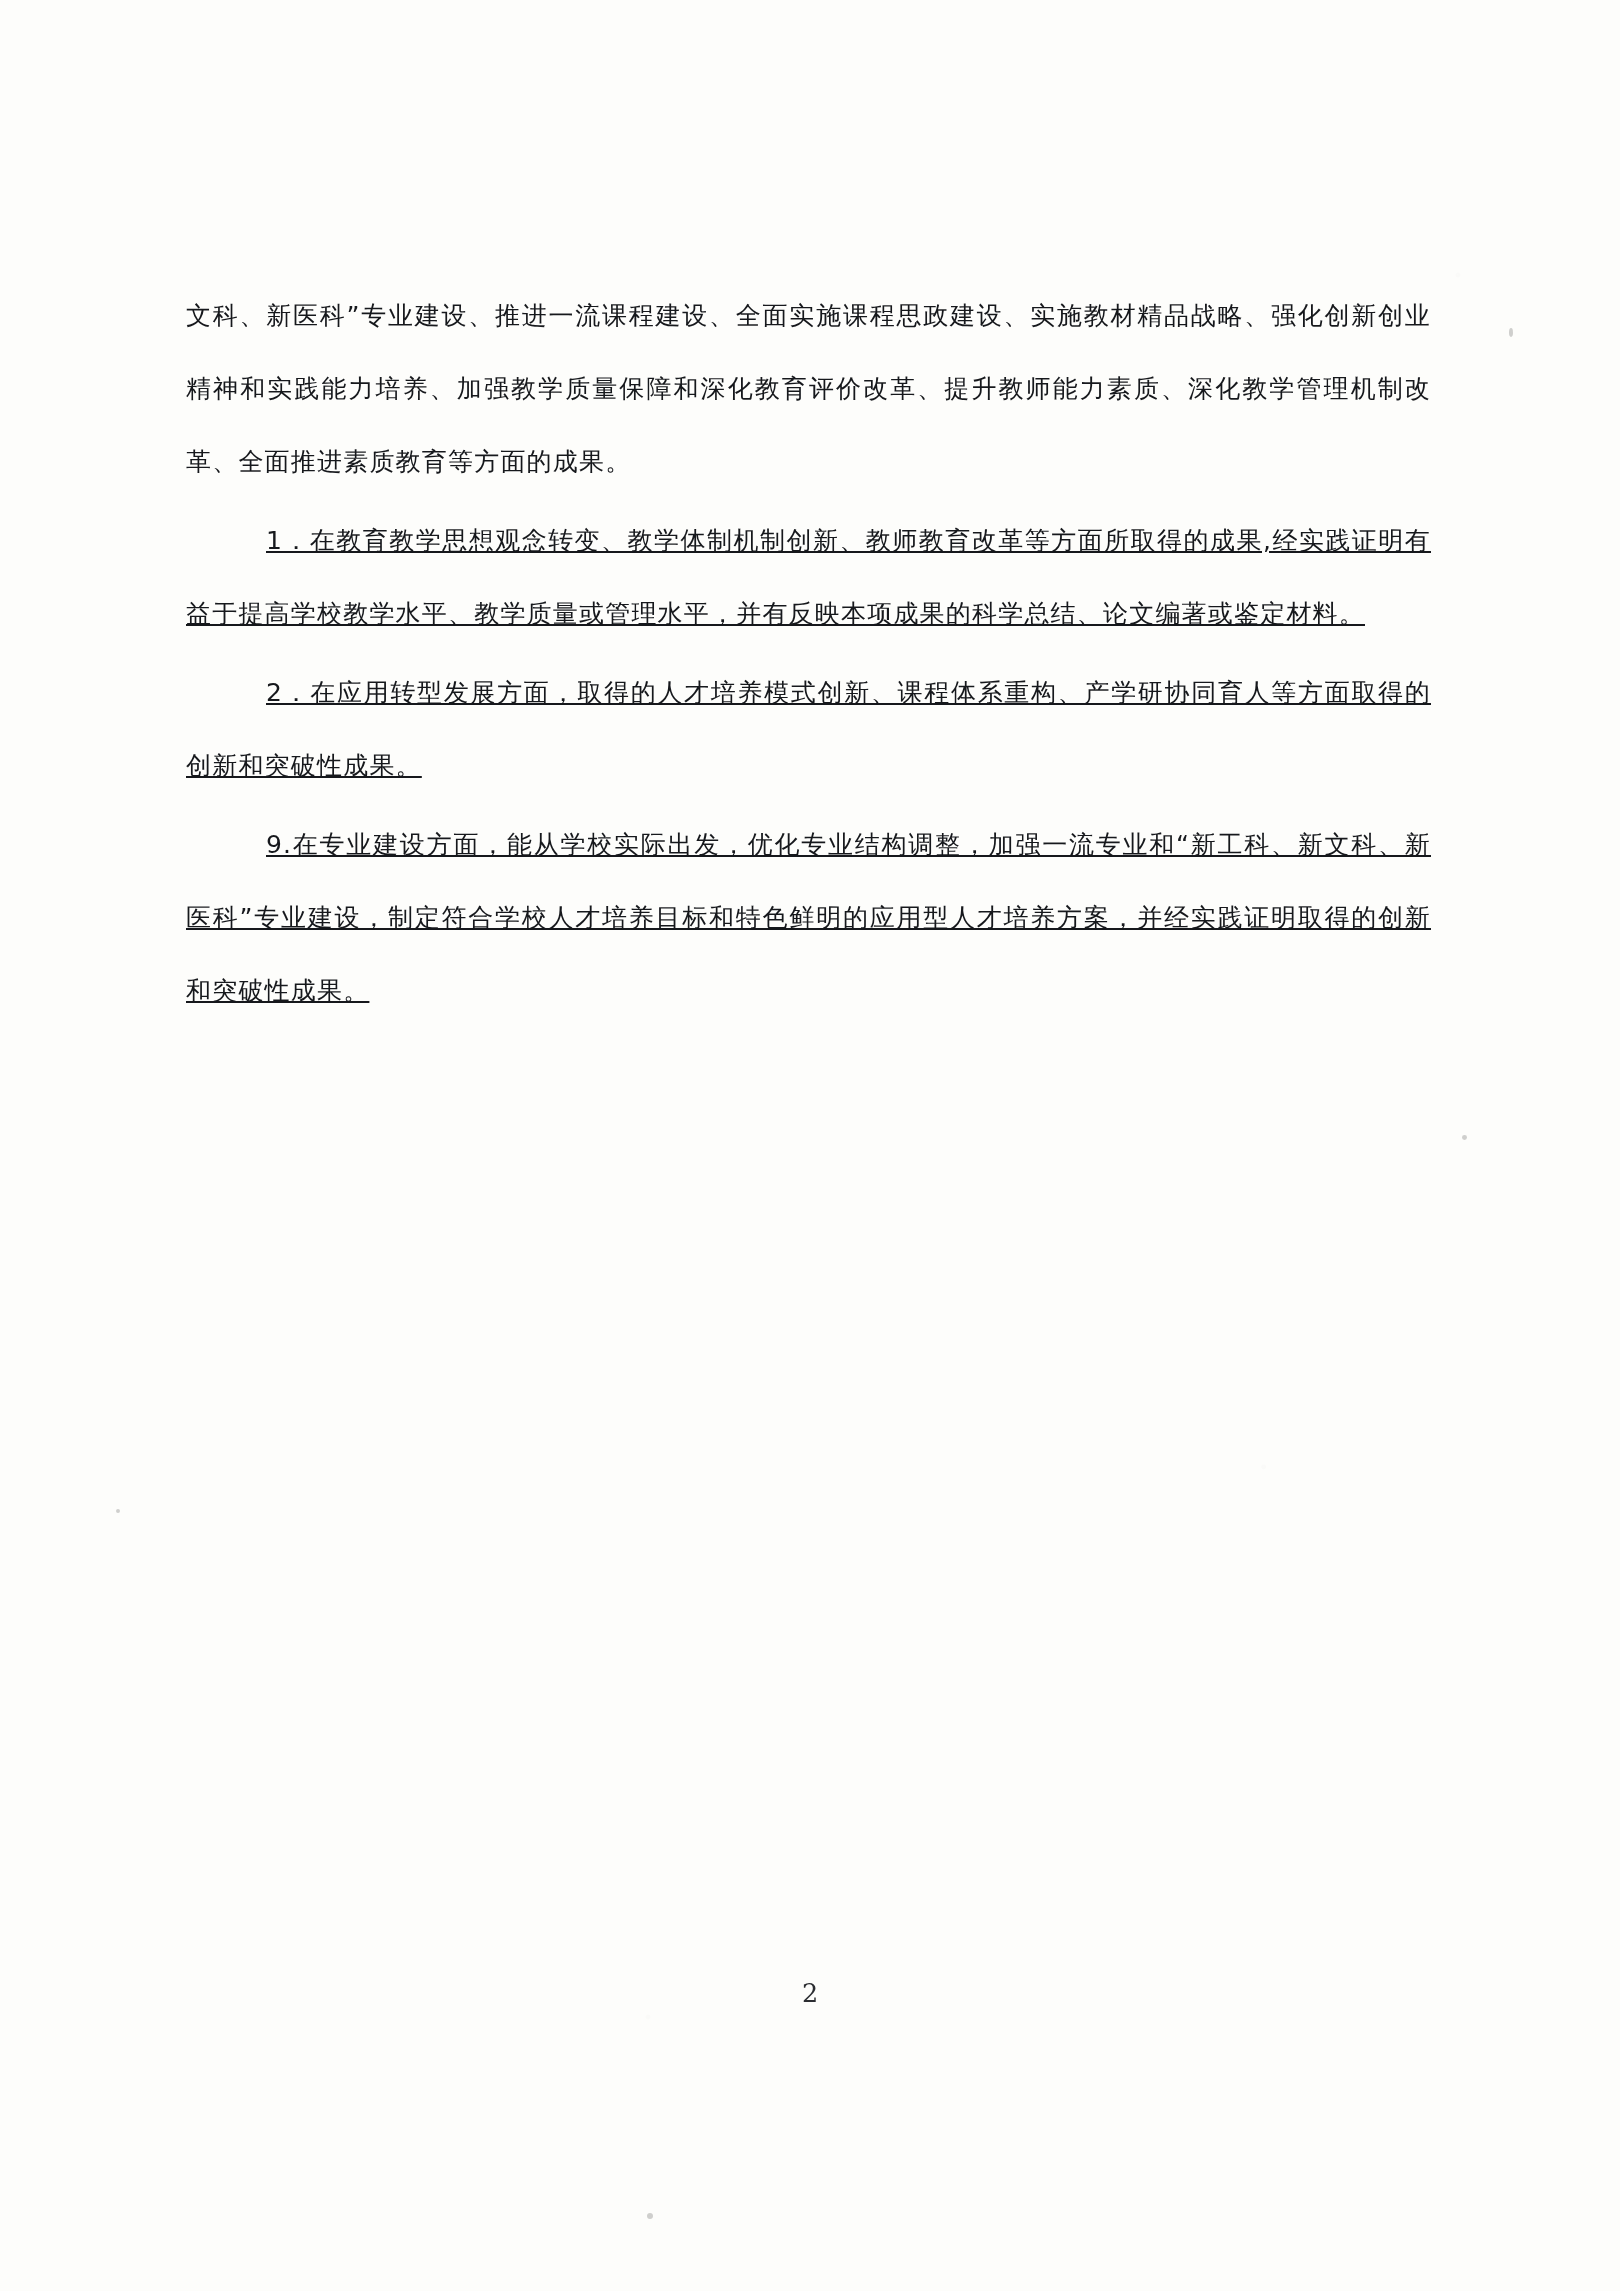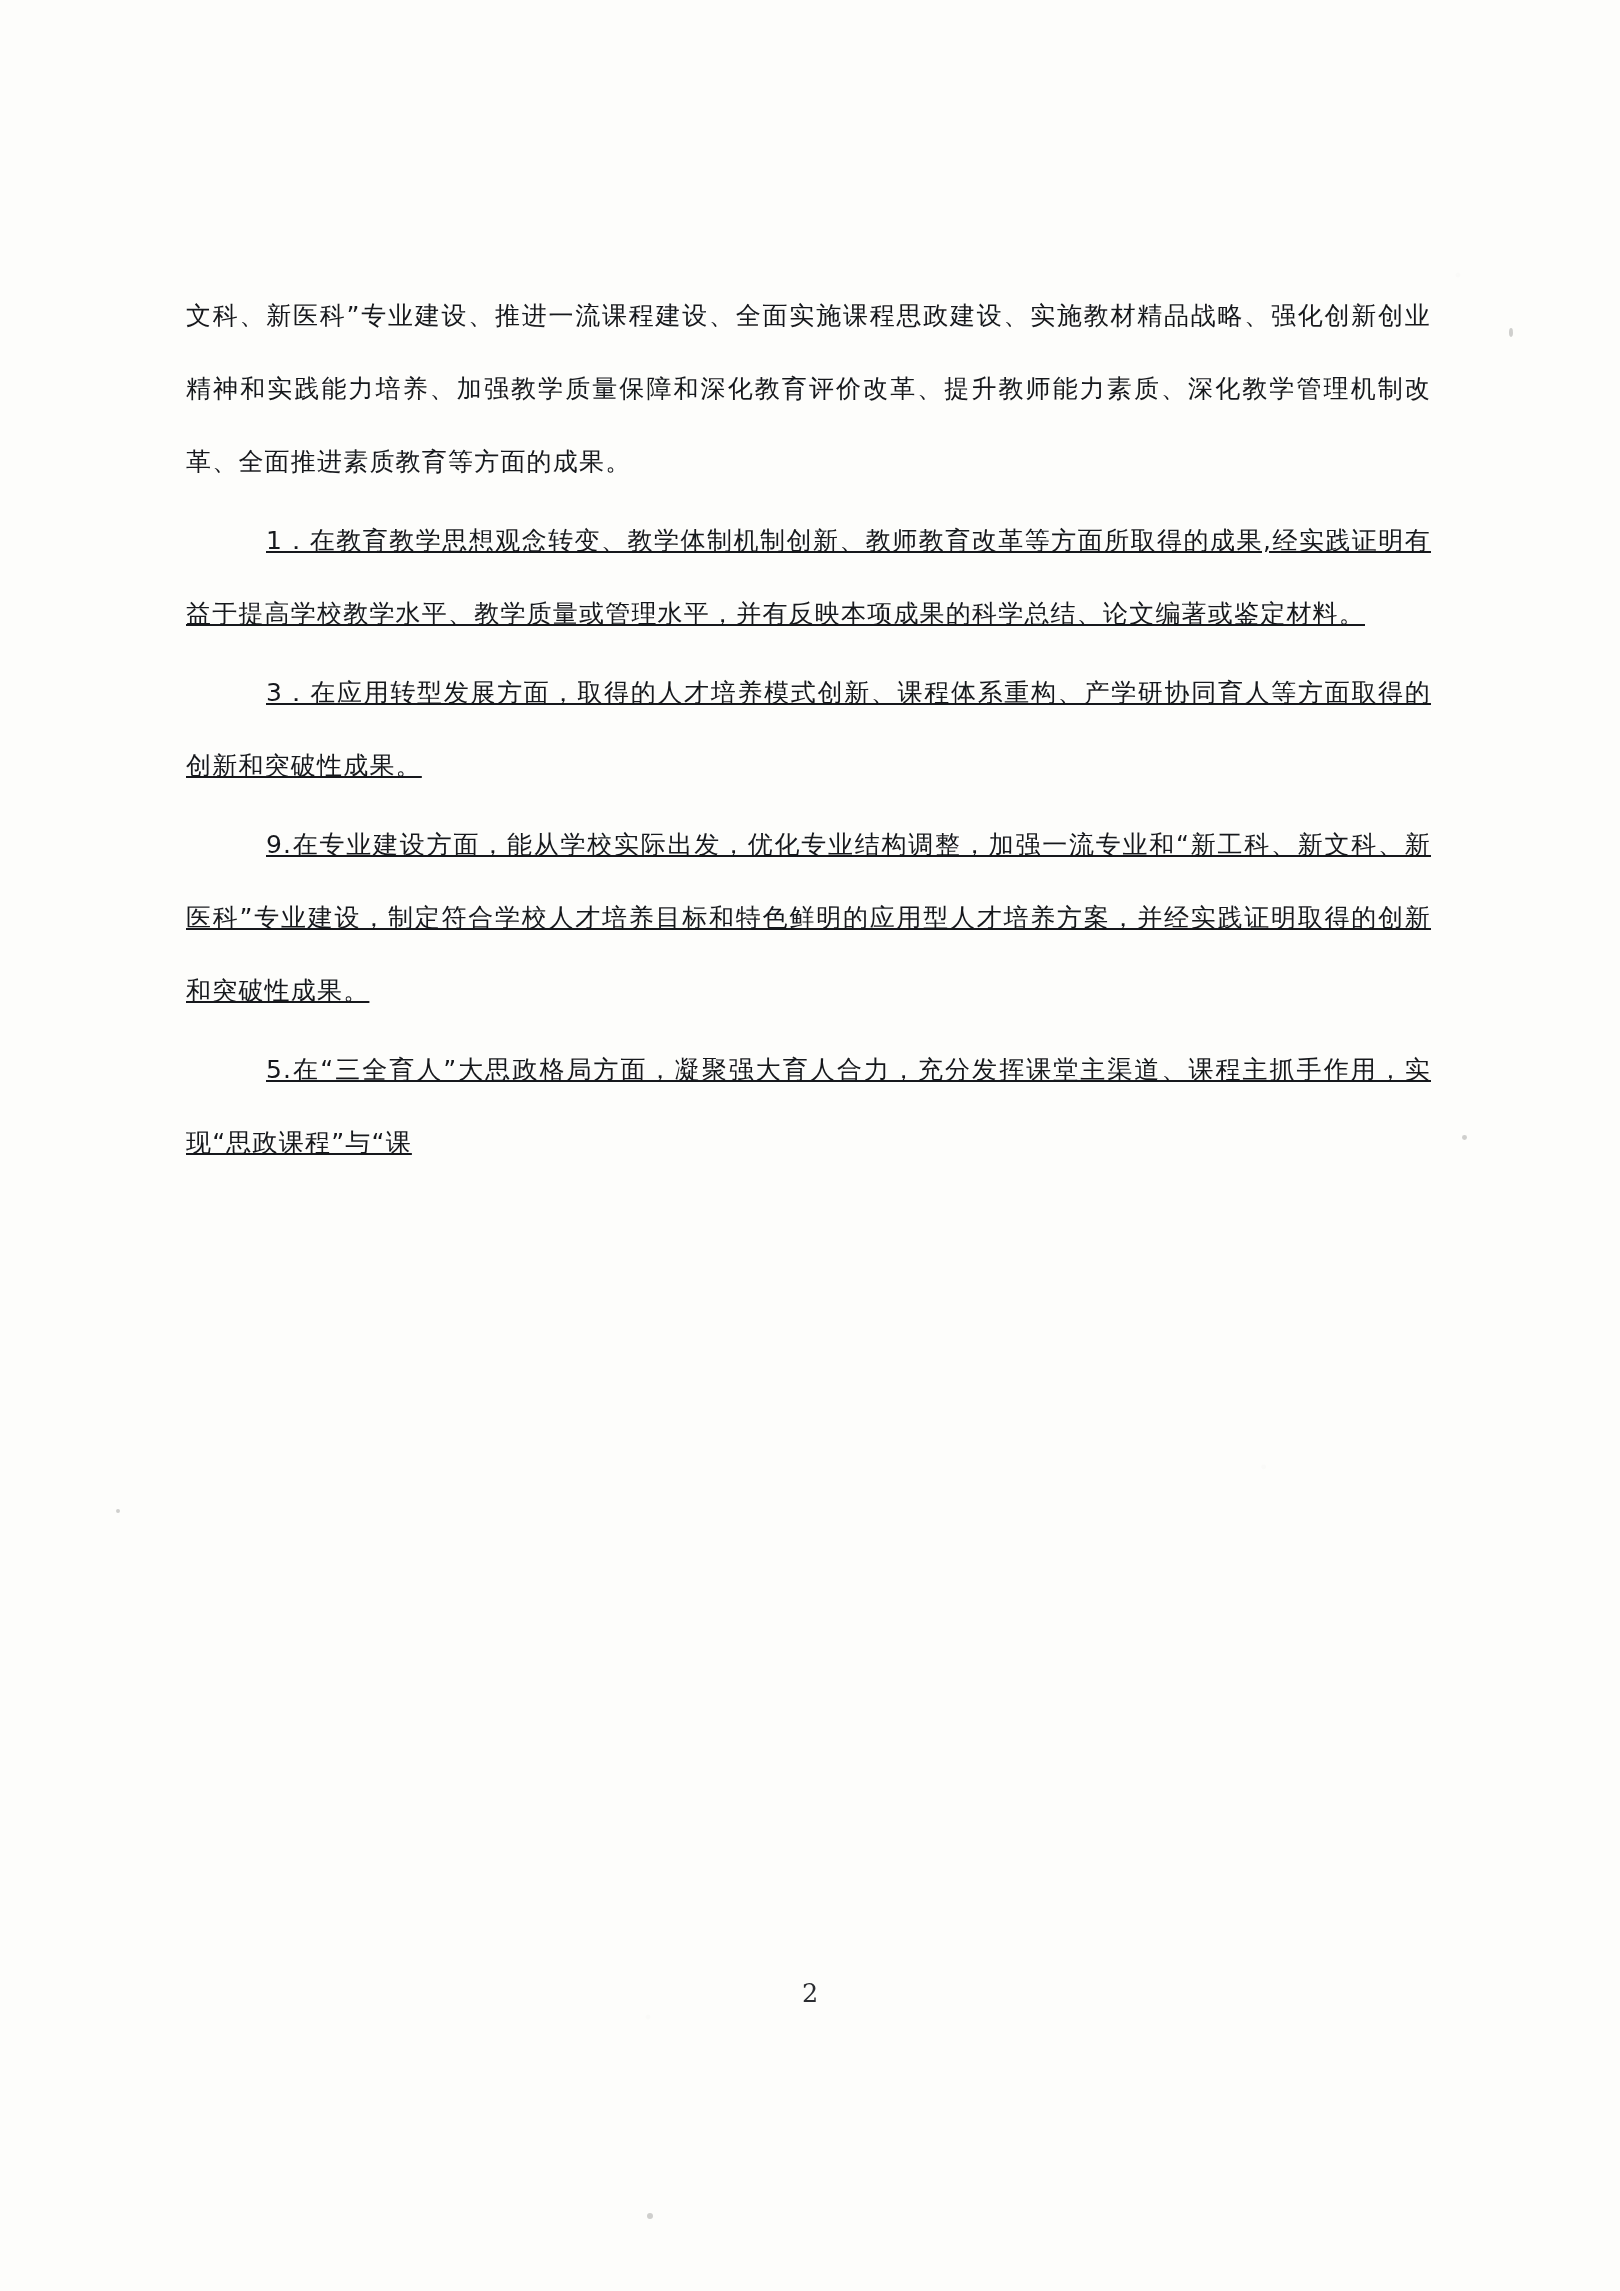--- a/index.html
+++ b/index.html
@@ -76,20 +76,19 @@
 <div class="page">
 
   <div class="speck" style="left:1509px; top:328px; width:3.9px; height:8.8px;"></div>
   <div class="speck" style="left:1462px; top:1135px; width:4.9px; height:4.9px;"></div>
   <div class="speck" style="left:116px; top:1509px; width:3.9px; height:3.9px;"></div>
   <div class="speck" style="left:647px; top:2213px; width:5.9px; height:5.9px;"></div>
 
   <div class="content">
     <p class="para first">文科、新医科”专业建设、推进一流课程建设、全面实施课程思政建设、实施教材精品战略、强化创新创业精神和实践能力培养、加强教学质量保障和深化教育评价改革、提升教师能力素质、深化教学管理机制改革、全面推进素质教育等方面的成果。</p>
     <p class="para indent">1．在教育教学思想观念转变、教学体制机制创新、教师教育改革等方面所取得的成果,经实践证明有益于提高学校教学水平、教学质量或管理水平，并有反映本项成果的科学总结、论文编著或鉴定材料。</p>
-    <p class="para indent">3．在应用转型发展方面，取得的人才培养模式创新、课程体系重构、产学研协同育人等方面取得的创新和突破性成果。</p>
+    <p class="para indent">2．在应用转型发展方面，取得的人才培养模式创新、课程体系重构、产学研协同育人等方面取得的创新和突破性成果。</p>
     <p class="para indent">9.在专业建设方面，能从学校实际出发，优化专业结构调整，加强一流专业和“新工科、新文科、新医科”专业建设，制定符合学校人才培养目标和特色鲜明的应用型人才培养方案，并经实践证明取得的创新和突破性成果。</p>
-    <p class="para indent">5.在“三全育人”大思政格局方面，凝聚强大育人合力，充分发挥课堂主渠道、课程主抓手作用，实现“思政课程”与“课</p>
   </div>
 
   <div class="page-number">2</div>
 </div>
 
 
 </body></html>

